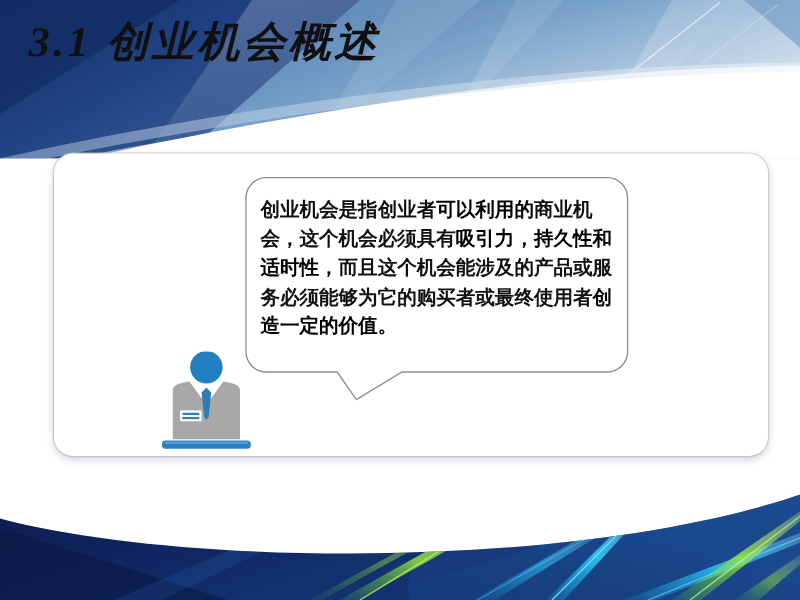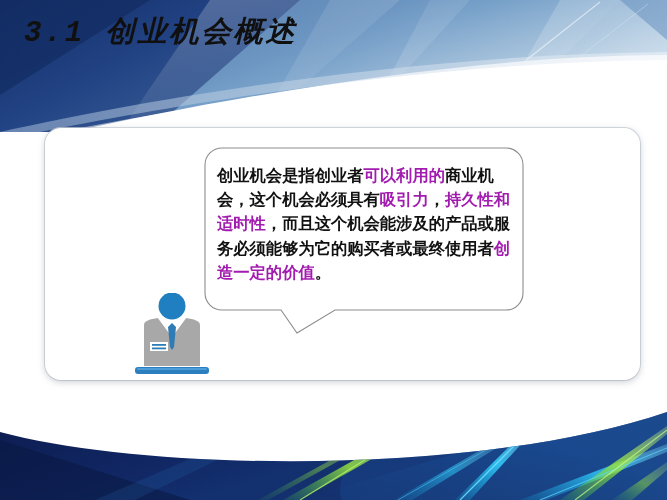--- a/index.html
+++ b/index.html
@@ -43,22 +43,22 @@
     border-radius: 16px;
     box-shadow: 0 2px 7px rgba(120,130,145,0.40),
                 0 0 0 1px rgba(205,210,218,0.75);
   }
 
   
   .slide-title {
     position: absolute;
     left: 24px;
     top: 12px;
-    font-family: Liberation Mono, monospace;
-    font-size: 29px;
+    font-family: Liberation Serif, serif;
+    font-size: 35px;
     font-weight: 700;
     font-style: italic;
     letter-spacing: 3px;
     color: #101010;
     white-space: nowrap;
     z-index: 6;
   }
 
   
   .bubble-wrap {
@@ -74,21 +74,21 @@
     left: 13px;
     top: 16px;
     width: 296px;
     font-size: 16.3px;
     font-weight: 700;
     line-height: 24.2px;
     color: #111111;
     letter-spacing: 0px;
     text-align: left;
   }
-  .bubble-text .hl { color: #a21caf; }
+  .bubble-text .hl { color: #000000; }
 
   
   .person {
     position: absolute;
     left: 128px;
     top: 293px;
     width: 88px;
     height: 85px;
     z-index: 5;
   }

